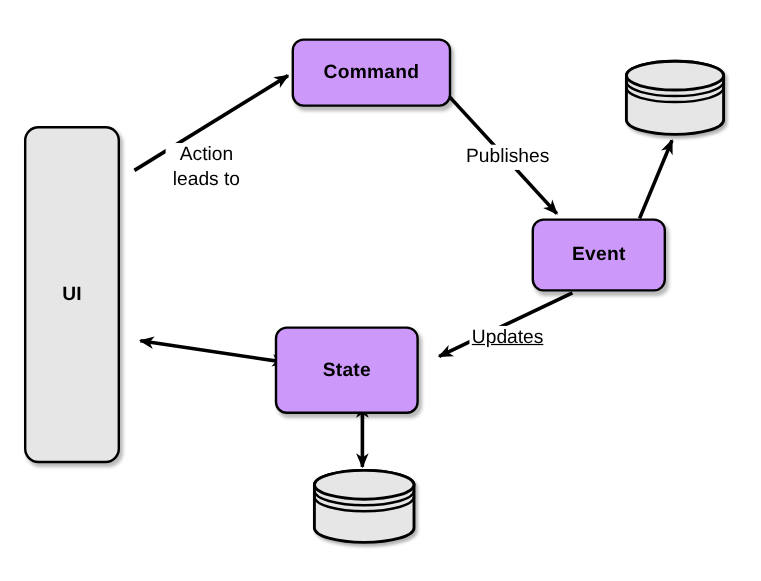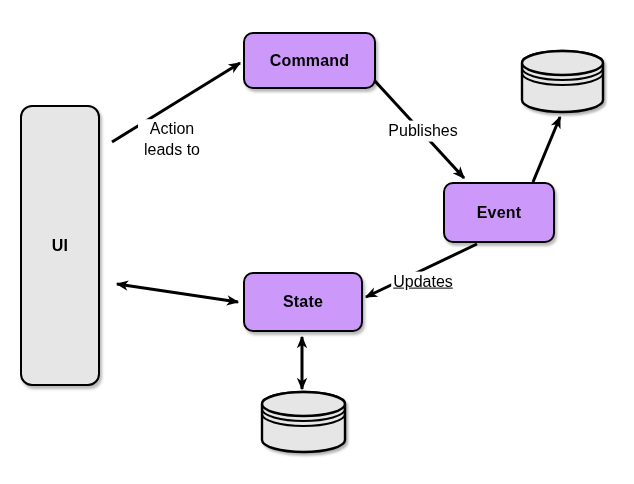--- a/index.html
+++ b/index.html
@@ -78,21 +78,21 @@
   </div>
 
   <div class="node node-purple" style="left:243px;top:32px;width:133px;height:57px;">
     <span>Command</span>
   </div>
 
   <div class="node node-purple" style="left:443px;top:182px;width:112px;height:61px;text-align:center;">
     <span>Event</span>
   </div>
 
-  <div class="node node-purple" style="left:243px;top:272px;width:120px;height:60px;">
+  <div class="node node-purple" style="left:229px;top:272px;width:120px;height:73px;">
     <span>State</span>
   </div>
 
   <div class="elabel wrap" style="left:172px;top:104px;margin-top:36px;">Action leads to</div>
   <div class="elabel" style="left:423px;top:131px;">Publishes</div>
   <div class="elabel" style="left:423px;top:282px;text-decoration:underline;">Updates</div>
 
 </div>
 
 </body></html>

